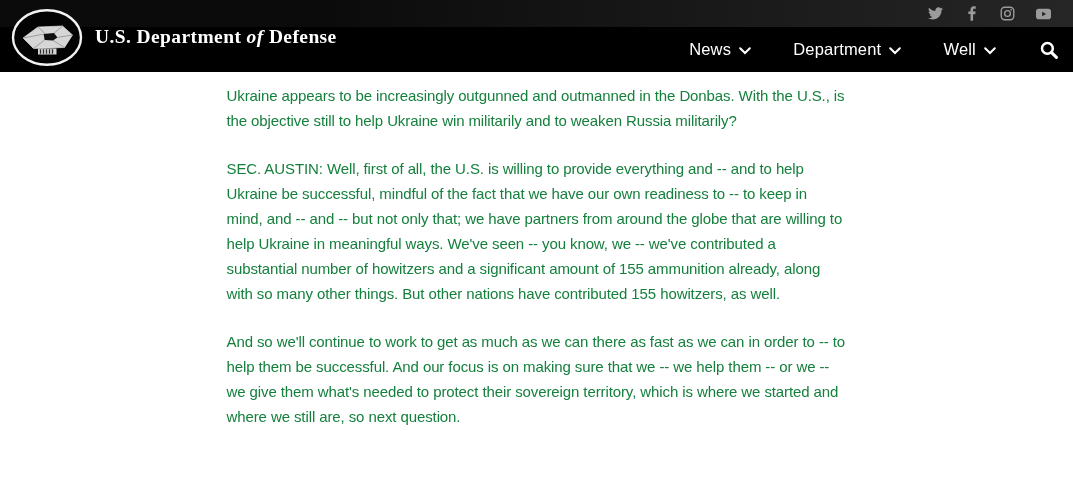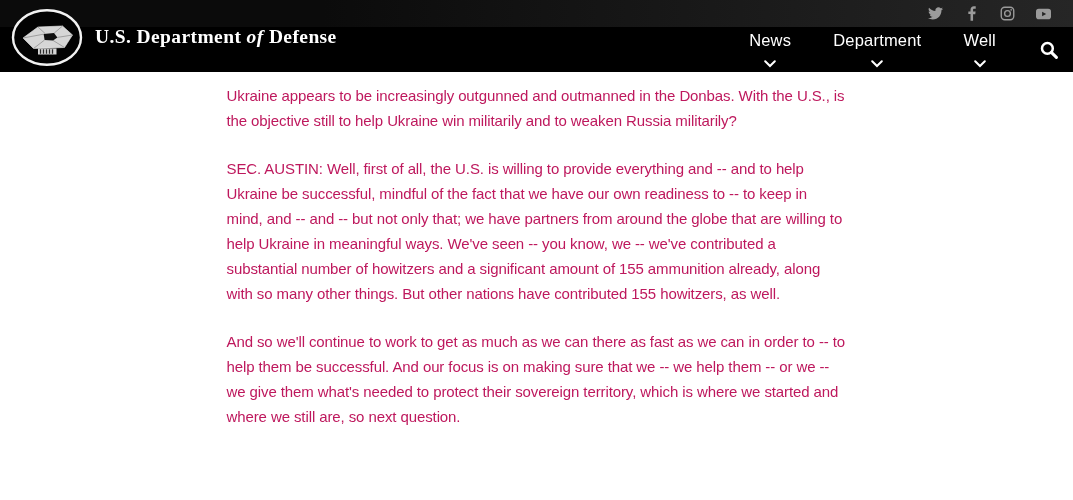--- a/index.html
+++ b/index.html
@@ -24,21 +24,21 @@
 
   .main-bar {
     height:45px; background:#000;
     display:flex; justify-content:flex-end; align-items:center;
     padding-right:13px;
   }
   .nav { display:flex; align-items:center; gap:42px; }
   .nav-item {
     display:flex; align-items:center; gap:8px;
     color:#ffffff; font-size:16.5px; font-weight:500;
-    letter-spacing:0.2px; cursor:pointer;flex-direction:column;
+    letter-spacing:0.2px; cursor:pointer;
   }
   .nav-item svg { display:block; margin-top:2px; }
   .search-btn { display:flex; align-items:center; cursor:pointer; padding:4px 2px; }
 
   .brand {
     position:absolute; left:10px; top:6px; height:62px;
     display:flex; align-items:center; gap:11px;
     text-decoration:none; cursor:pointer;font-weight:bold;
   }
   .logo svg { display:block; }
@@ -47,21 +47,21 @@
     font-family:"Liberation Serif", serif;
     font-size:19.5px; letter-spacing:0.4px; white-space:nowrap;
   }
   .brand-title i { font-style:italic; }
 
   
   .content { width:620px; margin:0 auto; padding-top:11px; }
   .para {
     margin:0 0 23px 0;
     font-size:15px; line-height:25px;
-    color:#be185d; letter-spacing:-0.1px;
+    color:#15803d; letter-spacing:-0.1px;
   }
 </style>
 </head>
 <body>
 
 <header class="header">
 
   <div class="utility-bar">
     <a class="social-link">
       <svg width="15" height="13" viewBox="0 0 24 20">

